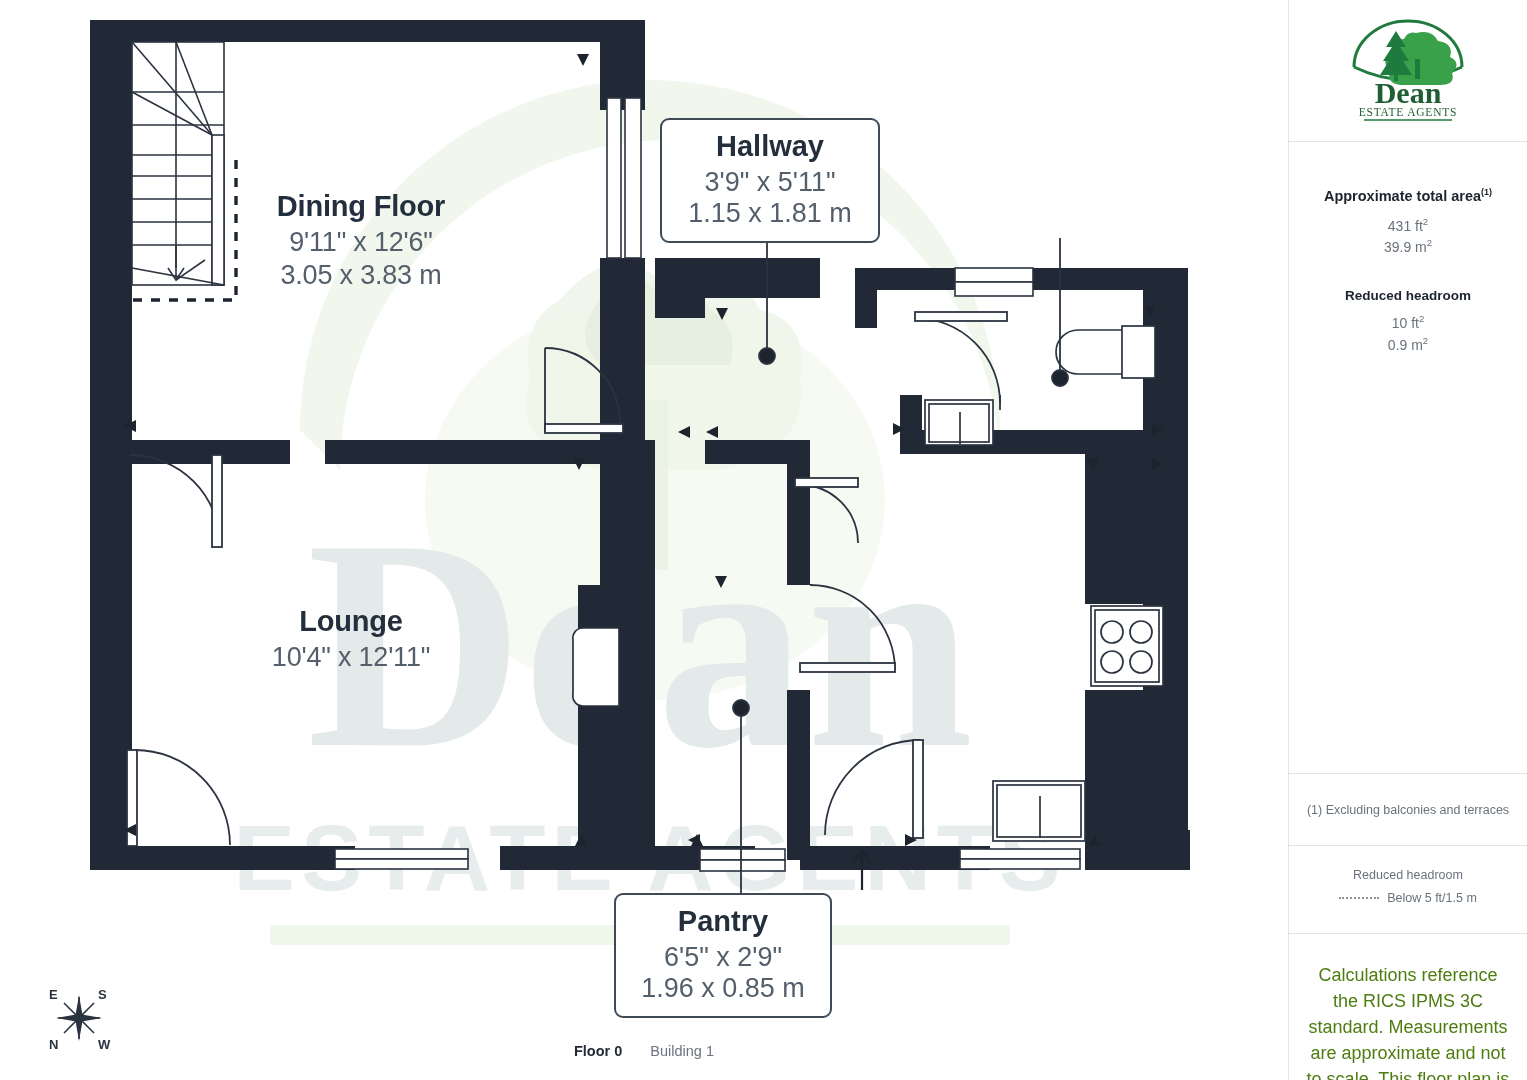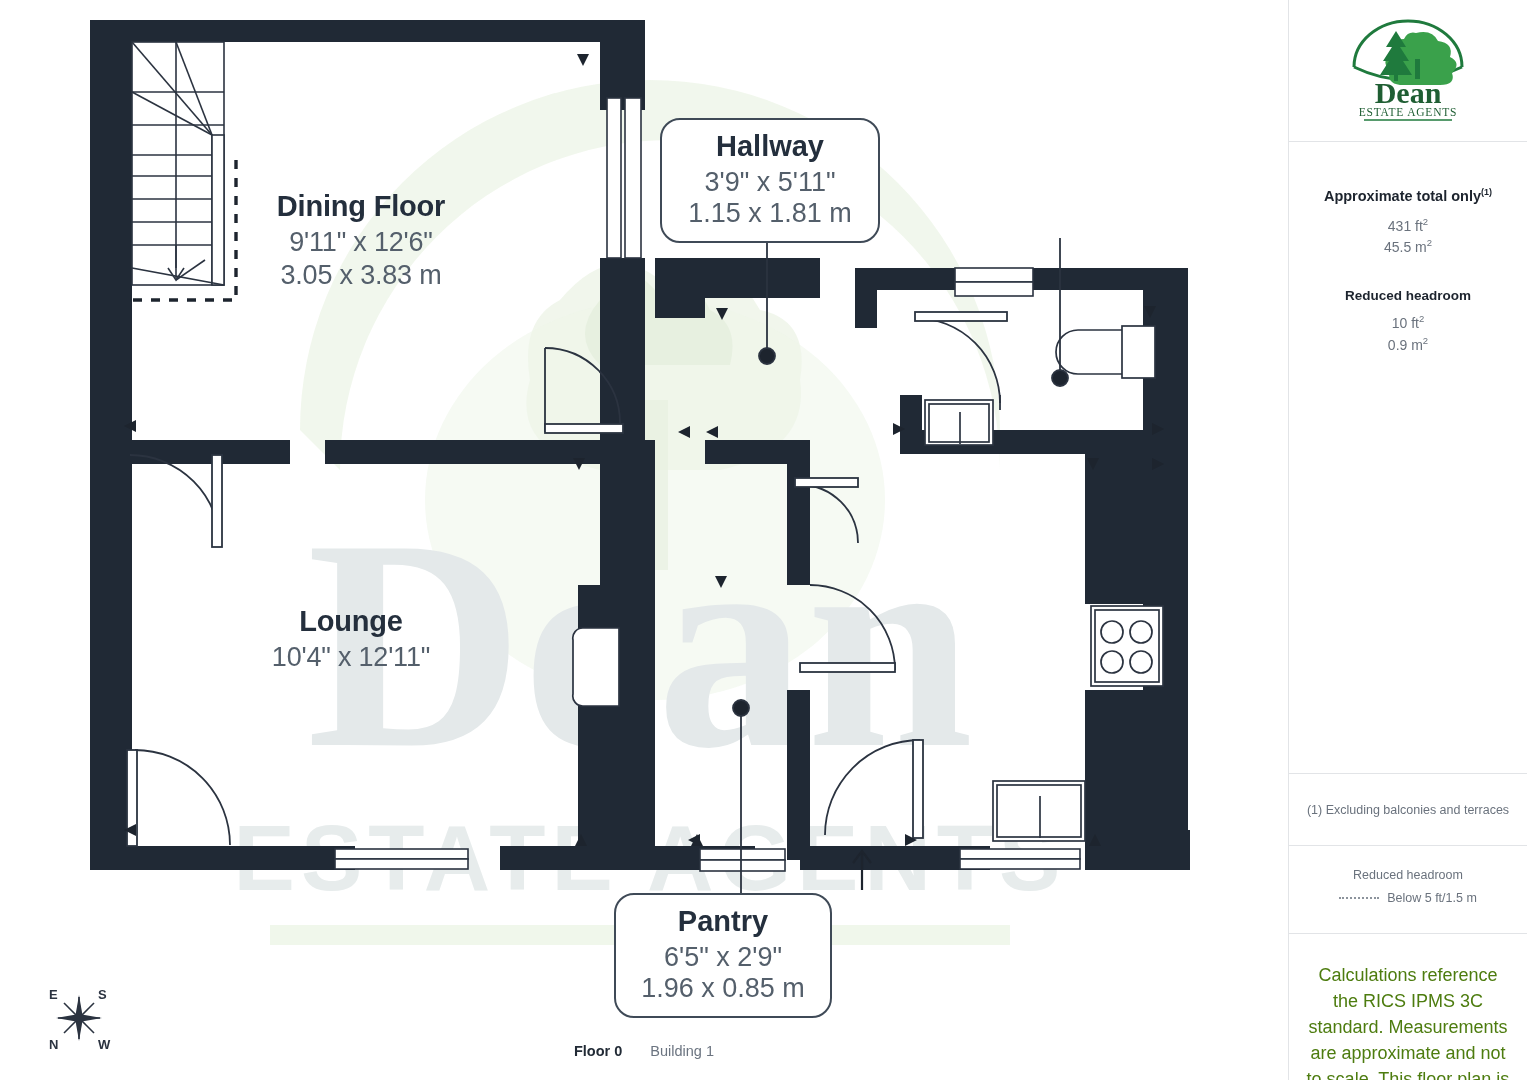--- a/index.html
+++ b/index.html
@@ -53,21 +53,21 @@
     display: block;
     letter-spacing: -0.2px;
   }
   .room-label .r-met { margin-top: 2px; }
 
   
   .callout {
     position: absolute;
     background: #ffffff;
     border: 2px solid #3f4a57;
-    border-radius: 20px;
+    border-radius: 9px;
     text-align: center;
     padding: 10px 18px 12px 18px;
     line-height: 1.16;
     white-space: nowrap;
   }
   .callout .r-name {
     font-size: 29px;
     font-weight: bold;
     color: #242f3d;
     display: block;
@@ -465,27 +465,27 @@
         <rect x="50" y="52" width="4" height="10" fill="#1f7a3d"></rect>
 
         <text x="64" y="84" text-anchor="middle" font-family="'Liberation Serif', serif" font-size="30" font-weight="bold" fill="#1f5e33">Dean</text>
         <text x="64" y="97" text-anchor="middle" font-family="'Liberation Serif', serif" font-size="11.5" letter-spacing="0.8" fill="#1f5e33">ESTATE AGENTS</text>
         <line x1="20" y1="101" x2="108" y2="101" stroke="#1f7a3d" stroke-width="1.6"></line>
       </svg>
     </div>
 
     <div class="panel-sec" id="area-sec">
       <div class="area-title">
-        <span>Approximate total only</span><sup>(1)</sup>
+        <span>Approximate total area</span><sup>(1)</sup>
       </div>
       <div class="area-val">
         <span>431 ft</span><sup>2</sup>
       </div>
       <div class="area-val">
-        <span>45.5 m</span><sup>2</sup>
+        <span>39.9 m</span><sup>2</sup>
       </div>
       <div class="area-sub-title">Reduced headroom</div>
       <div class="area-val">
         <span>10 ft</span><sup>2</sup>
       </div>
       <div class="area-val">
         <span>0.9 m</span><sup>2</sup>
       </div>
     </div>
 

